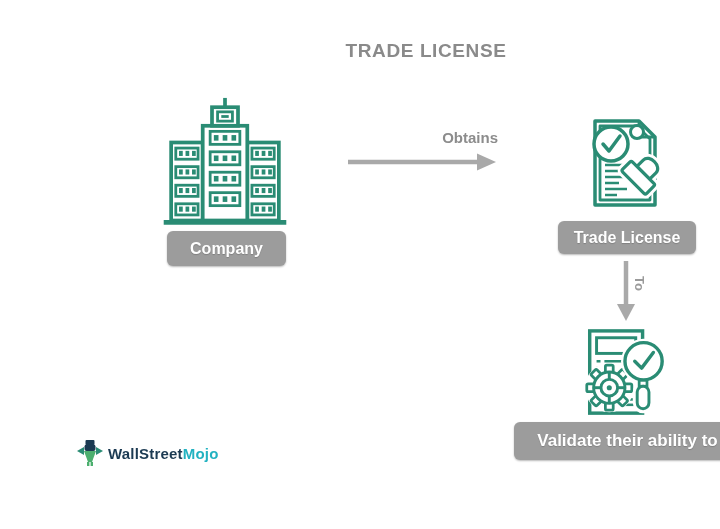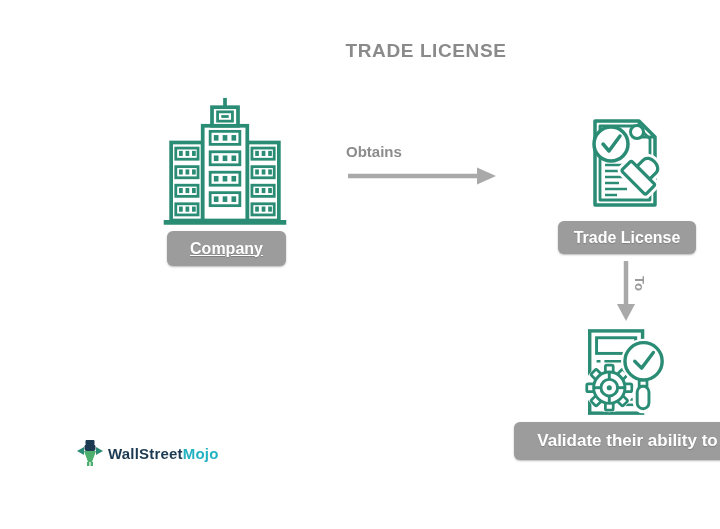--- a/index.html
+++ b/index.html
@@ -10,28 +10,28 @@
   .title{
     position:absolute;top:40px;left:0;right:0;text-align:center;
     transform:translateX(18px);
     font-size:19px;font-weight:700;letter-spacing:.6px;color:#8a8a8a;margin:0;
   }
   .badge{
     position:absolute;background:#9c9c9c;color:#ffffff;font-weight:700;
     border-radius:6px;display:flex;flex-direction:column;align-items:center;justify-content:center;
     box-shadow:0 1px 2px rgba(0,0,0,.28);text-shadow:0 1px 1px rgba(0,0,0,.18);
   }
-  .badge-company{left:119px;top:231px;width:119px;height:35px;font-size:16px;text-decoration:underline;}
+  .badge-company{left:119px;top:231px;width:119px;height:35px;font-size:16px;}
   .badge-trade{left:510px;top:221px;width:138px;height:33px;font-size:16px;}
   .badge-validate{left:466px;top:422px;width:227px;height:38px;font-size:17px;line-height:1.45;gap:40px;}
   .icon{position:absolute;}
   .icon-building{left:112px;top:94px;}
   .icon-trade{left:527px;top:115px;}
   .icon-validate{left:526px;top:326px;}
-  .obtains{position:absolute;left:298px;top:143px;width:152px;text-align:left;}
+  .obtains{position:absolute;left:298px;top:129px;width:152px;text-align:right;}
   .obtains-label{display:block;font-size:15px;font-weight:700;color:#8c8c8c;margin-bottom:5px;}
   .down-arrow{position:absolute;left:566px;top:259px;}
   .to-label{
     position:absolute;left:584px;top:276px;font-size:13px;font-weight:700;color:#9a9a9a;
     transform:rotate(90deg);transform-origin:center;
   }
   .logo{position:absolute;left:29px;top:439px;display:flex;align-items:center;gap:5px;}
   .logo-text{font-size:15px;font-weight:700;letter-spacing:.2px;}
   .logo-primary{color:#1b3a52;}
   .logo-secondary{color:#22b2c1;}

